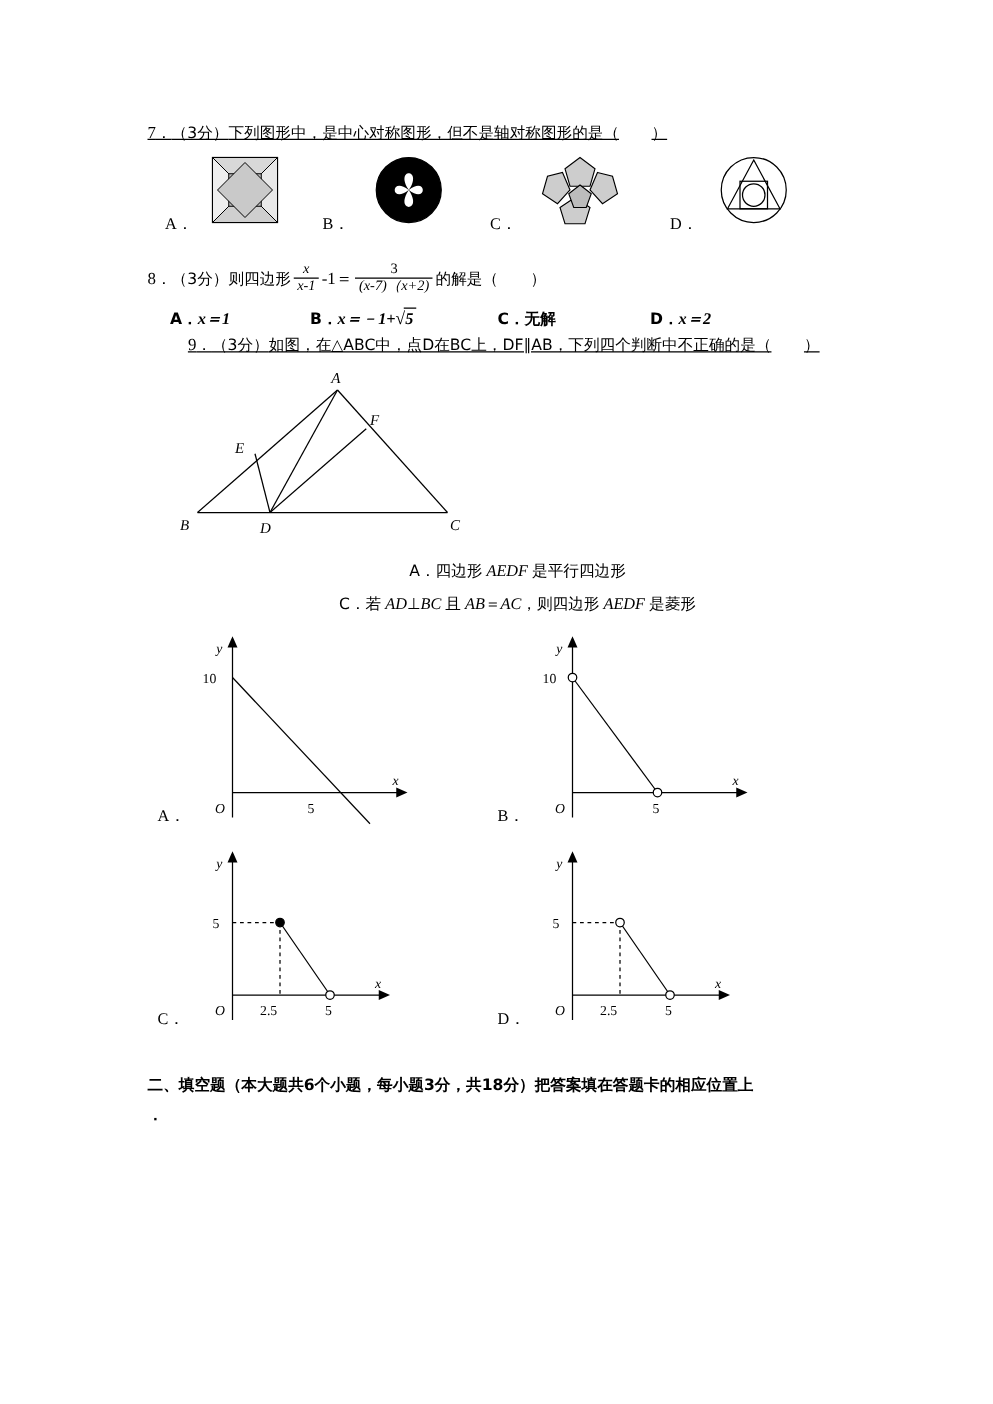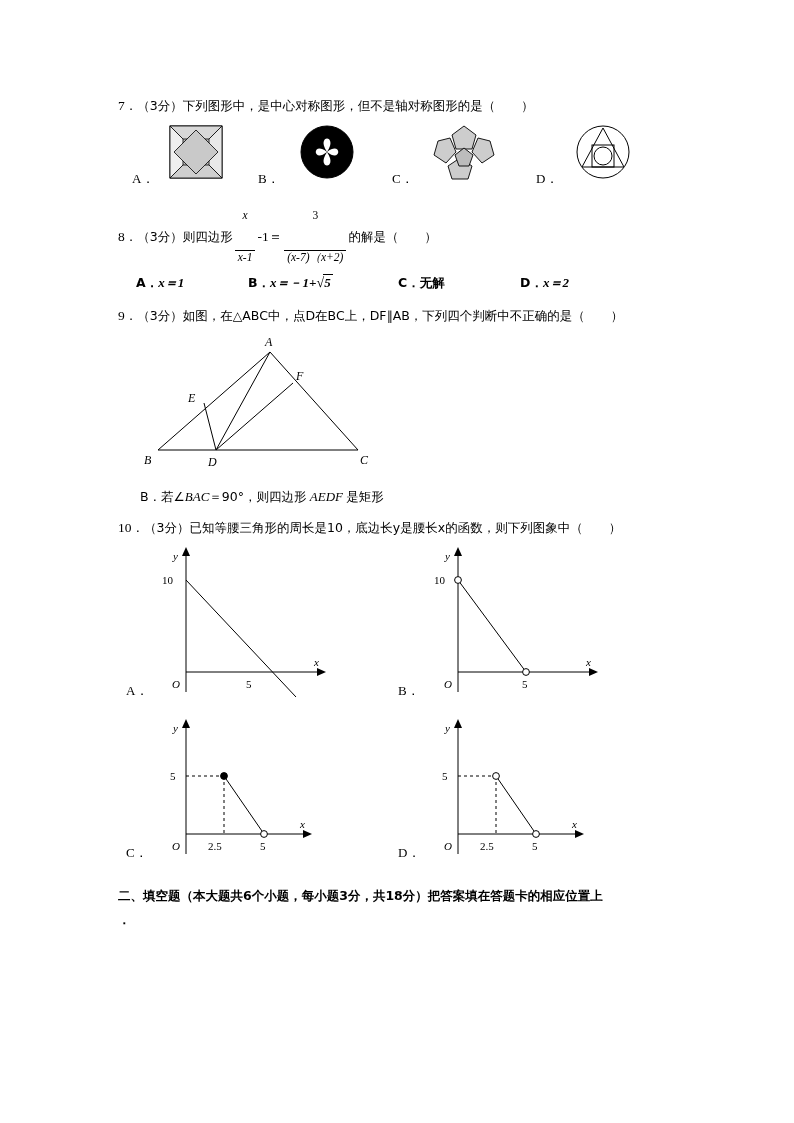--- a/index.html
+++ b/index.html
@@ -24,20 +24,21 @@
   .content {
     position: absolute;
     left: 118px;
     top: 96px;
     width: 570px;
   }
   .q-line {
     font-size: 13.5px;
     line-height: 1.5;
     white-space: nowrap;
+    text-decoration: underline;
   }
   .q-num {
     letter-spacing: 0px;
   }
   .cn { font-family: "DejaVu Sans", sans-serif; font-size: 12.5px; }
   .it { font-family: "Liberation Serif", serif; font-style: italic; }
   .paren-blank { display: inline-block; width: 26px; }
 
   
   .q7-figs {
@@ -66,35 +67,35 @@
     display: inline-block;
     vertical-align: middle;
     text-align: center;
     font-size: 11.5px;
     line-height: 1.15;
     margin: 0 2px;
     position: relative;
     top: -1px;
   }
   .frac .num { display: block; padding: 0 3px; }
-  .frac .den { display: block; border-top: 1px solid #000; padding: 0 3px; margin-top: 28px; }
+  .frac .den { display: block; border-top: 1px solid #000; padding: 0 3px; }
   .q8-opts {
     margin-top: 8px;
     font-size: 13px;
   }
   .q8-opts span.opt { display: inline-block; font-weight: bold; }
   .sqrt {
     display: inline-block;
     border-top: 1px solid #000;
     padding: 0 2px 0 1px;
     margin-left: -1px;
   }
 
   
-  .q9 { margin-top: 14px; }
+  .q9 { margin-top: 2px; text-align: center; }
   .q9-fig { position: relative; height: 150px; margin-top: 4px; }
   .q9-opts { margin-top: 6px; }
   .q9-opts div {
     font-size: 13px;
     margin: 9px 0 9px 22px;
     white-space: nowrap;
   }
 
   
   .q10 { margin-top: 12px; }
@@ -105,21 +106,21 @@
   }
   .graph-cell { position: absolute; }
   .graph-label {
     position: absolute;
     font-size: 13px;
     font-family: "Liberation Serif", serif;
   }
 
   
   .sec2 {
-    margin-top: 12px;
+    margin-top: 22px;
     font-family: "DejaVu Sans", sans-serif;
     font-size: 12.5px;
     font-weight: bold;
     line-height: 1.9;
   }
   .sec2 .tail { display: block; }
   svg { display: block; }
 </style>
 </head>
 <body>
@@ -212,29 +213,29 @@
           <text x="6" y="134" font-family="Liberation Serif, serif" font-style="italic" font-size="12">B</text>
           <text x="222" y="134" font-family="Liberation Serif, serif" font-style="italic" font-size="12">C</text>
           <text x="70" y="136" font-family="Liberation Serif, serif" font-style="italic" font-size="12">D</text>
           <text x="50" y="72" font-family="Liberation Serif, serif" font-style="italic" font-size="12">E</text>
           <text x="158" y="50" font-family="Liberation Serif, serif" font-style="italic" font-size="12">F</text>
         </svg>
       </div>
 
       <div class="q9-opts">
         <div>
-          <span class="cn">B．</span><span class="cn">若∠</span><span class="it">BAC</span><span class="cn">＝90°，则四边形</span><span class="it">&nbsp;AEDF&nbsp;</span><span class="cn">是矩形</span>
+          <span class="cn">A．</span><span class="cn">四边形</span><span class="it">&nbsp;AEDF&nbsp;</span><span class="cn">是平行四边形</span>
+        </div>
+        <div>
+          <span class="cn">C．</span><span class="cn">若</span><span class="it">&nbsp;AD</span><span class="cn">⊥</span><span class="it">BC&nbsp;</span><span class="cn">且</span><span class="it">&nbsp;AB</span><span class="cn">＝</span><span class="it">AC</span><span class="cn">，则四边形</span><span class="it">&nbsp;AEDF&nbsp;</span><span class="cn">是菱形</span>
         </div>
       </div>
     </div>
 
     <div class="q10">
-      <div class="q-line">
-        <span>10</span><span class="cn">．</span><span class="cn">（3分）</span><span class="cn">已知等腰三角形的周长是10，底边长y是腰长x的函数，则下列图象中（</span><span class="paren-blank"></span><span class="cn">）</span>
-      </div>
 
       <div class="graphs">
 
         <div class="graph-cell" style="left:28px; top:0;">
           <svg width="190" height="160" viewBox="0 0 190 160">
             <line x1="40" y1="150" x2="40" y2="10" stroke="#000" stroke-width="1"></line>
             <polygon points="40,5 36,14 44,14" fill="#000"></polygon>
             <line x1="40" y1="130" x2="175" y2="130" stroke="#000" stroke-width="1"></line>
             <polygon points="180,130 171,126 171,134" fill="#000"></polygon>
             <line x1="40" y1="38" x2="150" y2="155" stroke="#000" stroke-width="1"></line>

